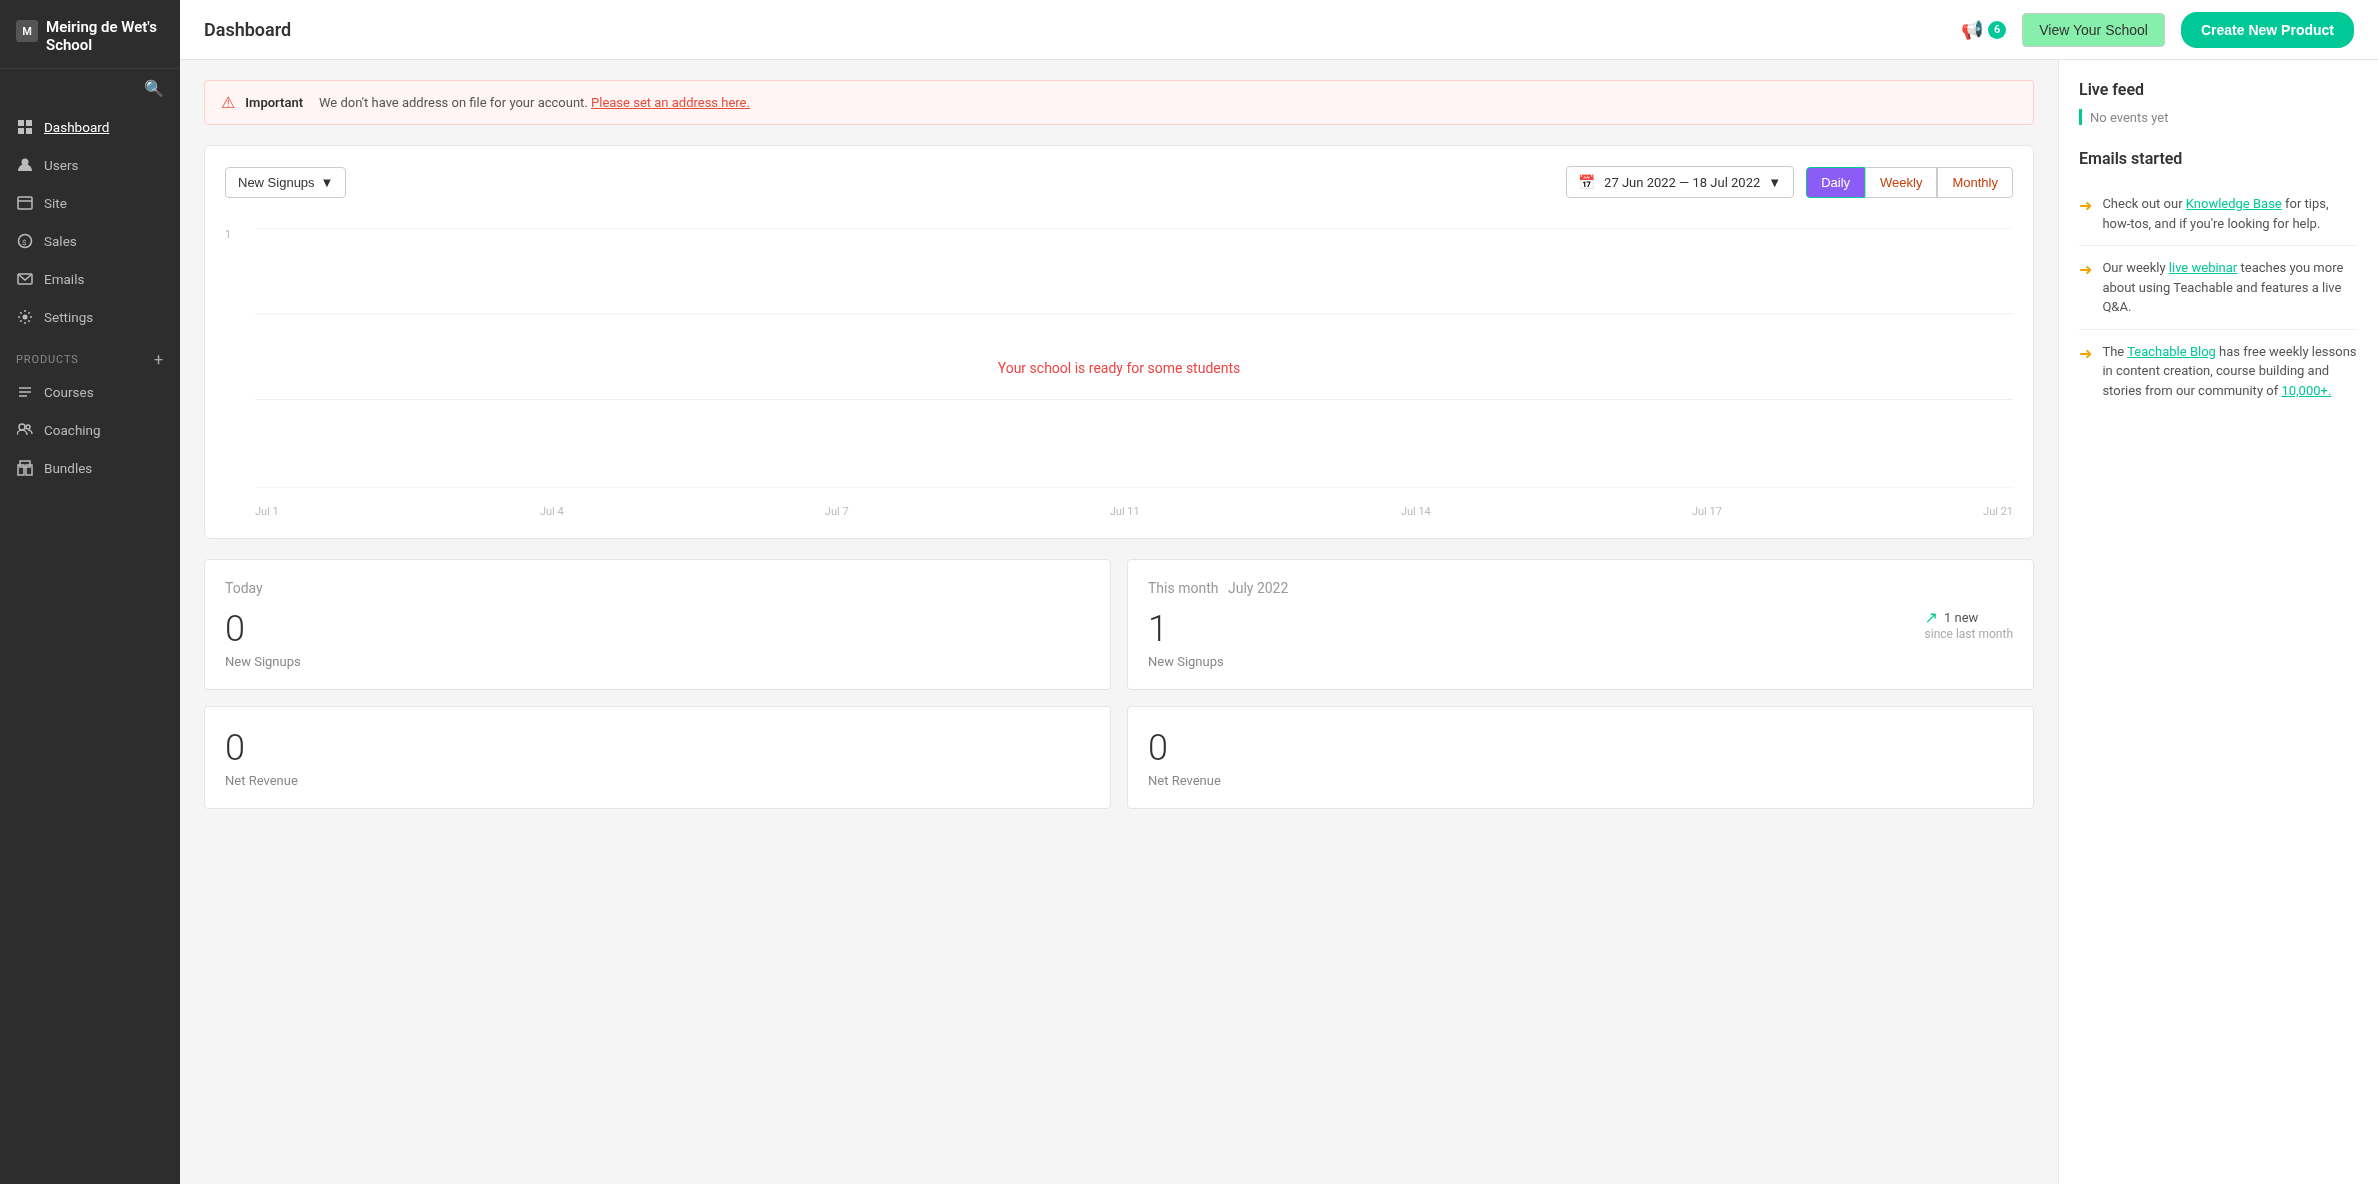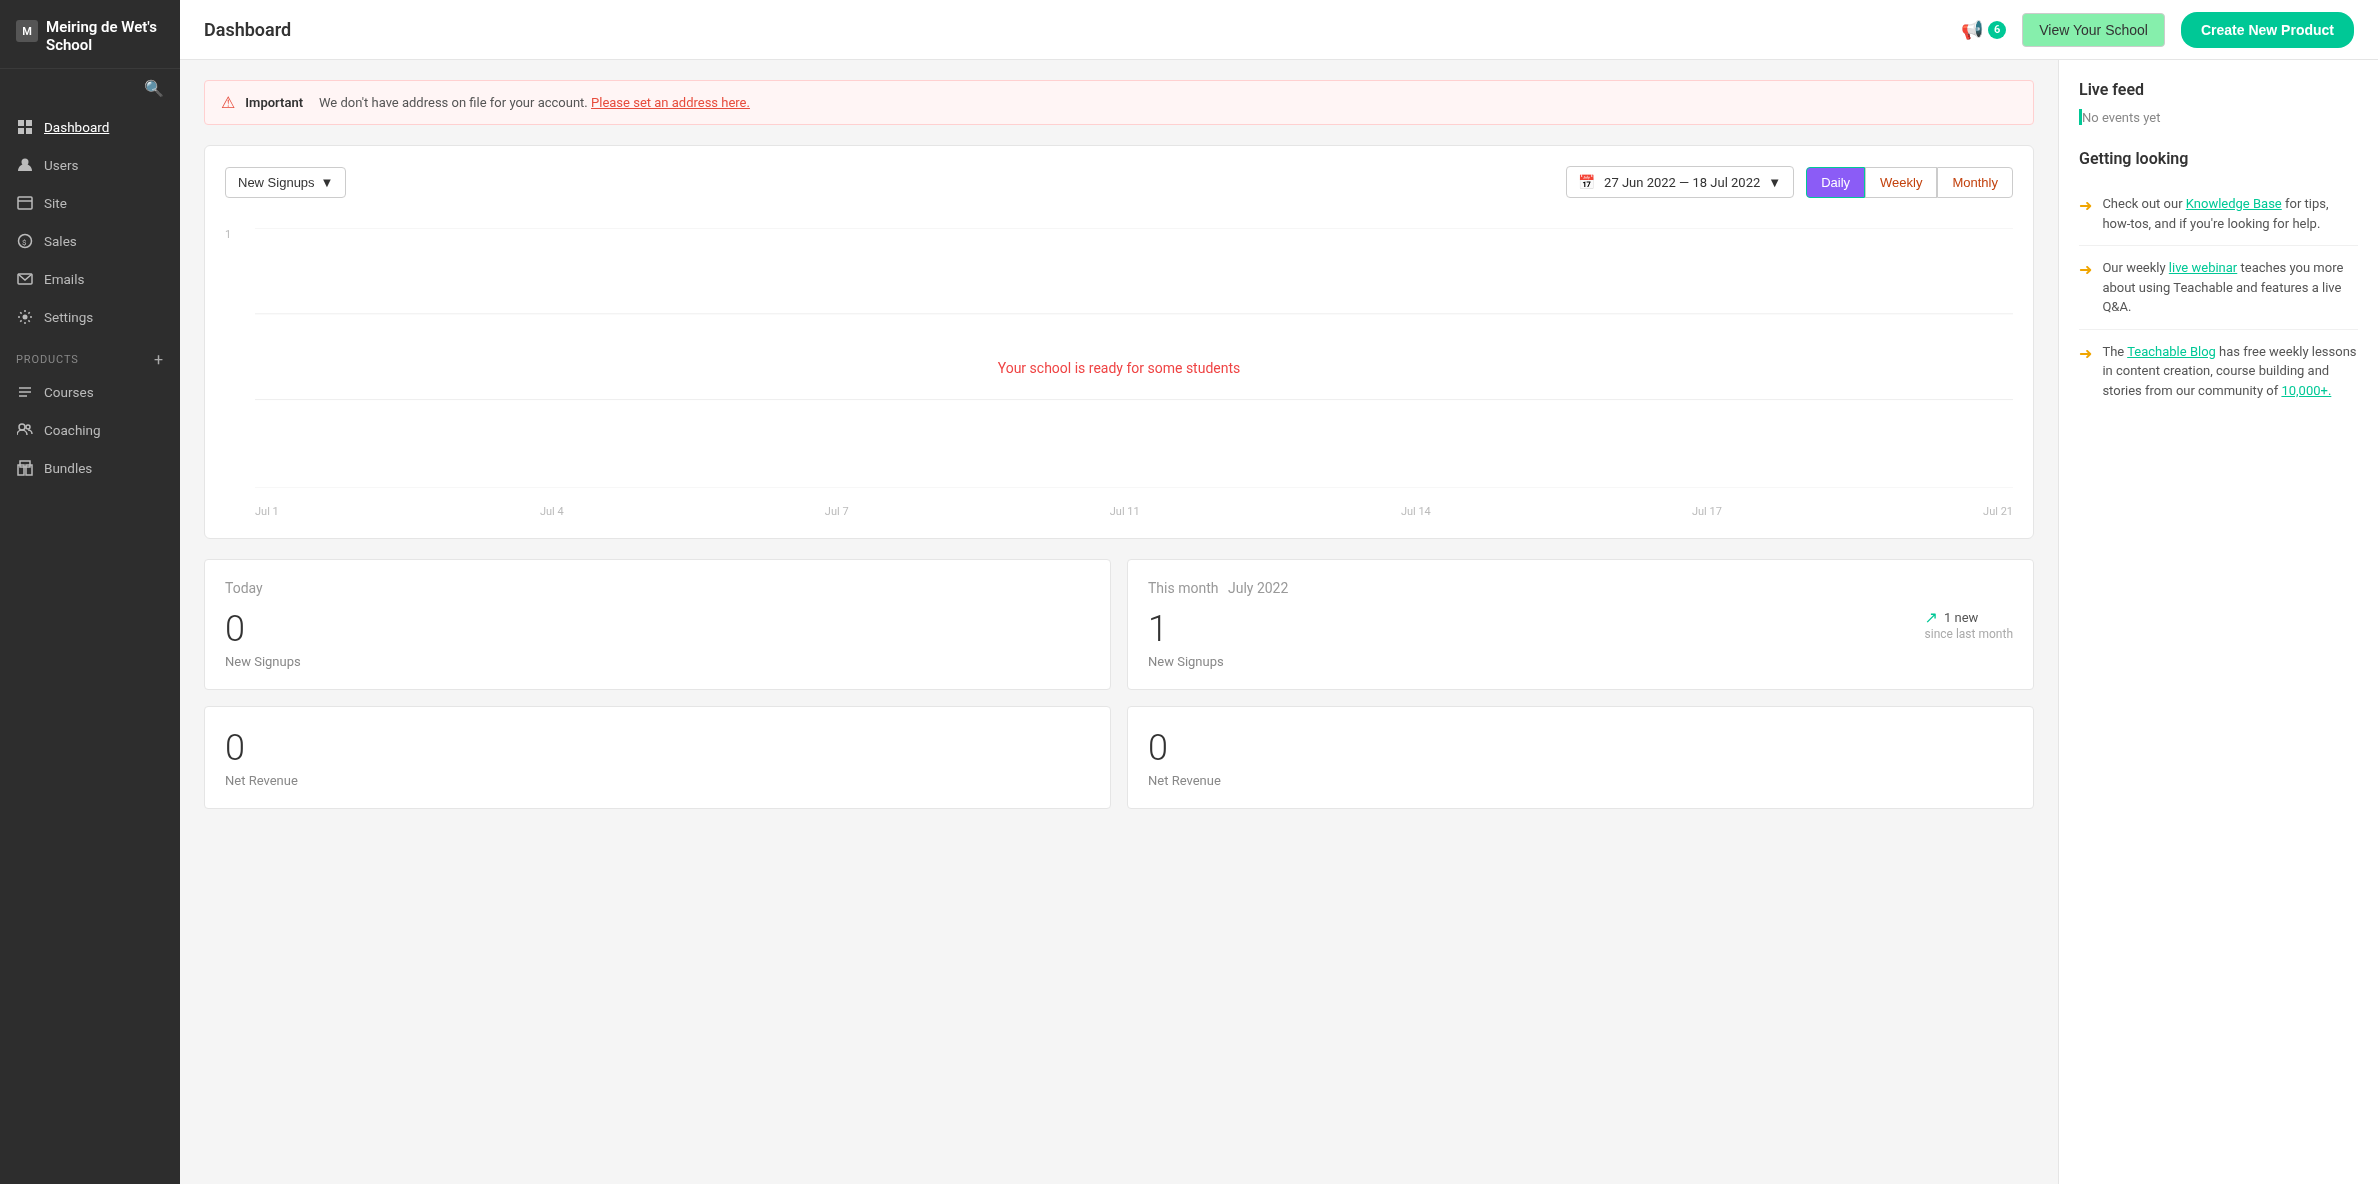--- a/index.html
+++ b/index.html
@@ -226,21 +226,21 @@
       min-width: 320px;
       background: #fff;
       border-left: 1px solid #e5e5e5;
       overflow-y: auto;
       padding: 20px;
     }
 
     .live-feed-title { font-size: 16px; font-weight: 600; color: #333; margin-bottom: 10px; }
     .live-feed-content {
       border-left: 3px solid #00c896;
-      padding-left: 0;
+      padding-left: 8px;
       margin-bottom: 24px;
     }
     .live-feed-empty { color: #888; font-size: 13px; }
 
     .getting-started-title { font-size: 16px; font-weight: 600; color: #333; margin-bottom: 14px; }
     .gs-item {
       display: flex; align-items: flex-start; gap: 10px;
       padding: 12px 0;
       border-bottom: 1px solid #f0f0f0;
     }
@@ -470,21 +470,21 @@
       </div>
 
     </div>
 
     <div class="right-panel">
       <div class="live-feed-title">Live feed</div>
       <div class="live-feed-content">
         <span class="live-feed-empty">No events yet</span>
       </div>
 
-      <div class="getting-started-title">Getting looking</div>
+      <div class="getting-started-title">Emails started</div>
 
       <div class="gs-item">
         <span class="gs-arrow">➜</span>
         <span class="gs-text">
           Check out our <span class="gs-link">Knowledge Base</span> for tips, how-tos, and if you're looking for help.
         </span>
       </div>
       <div class="gs-item">
         <span class="gs-arrow">➜</span>
         <span class="gs-text">

